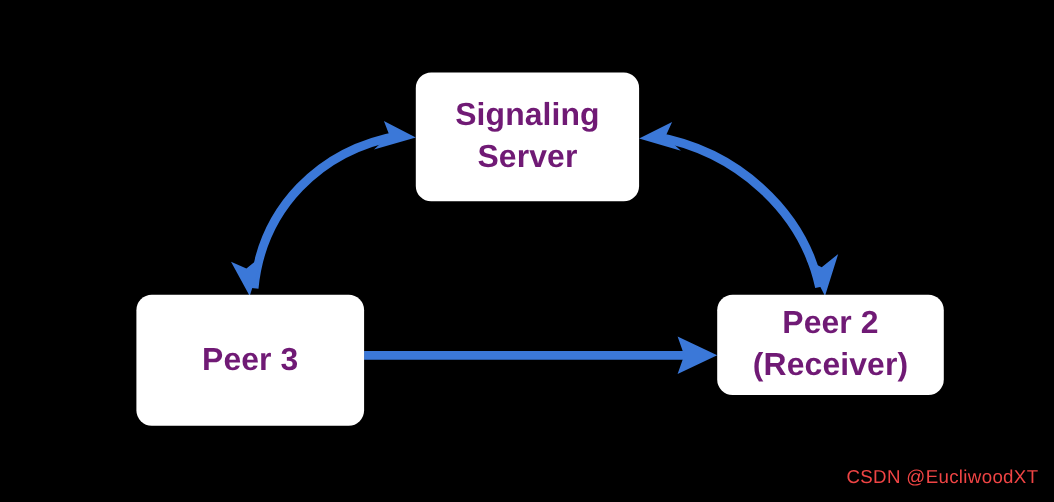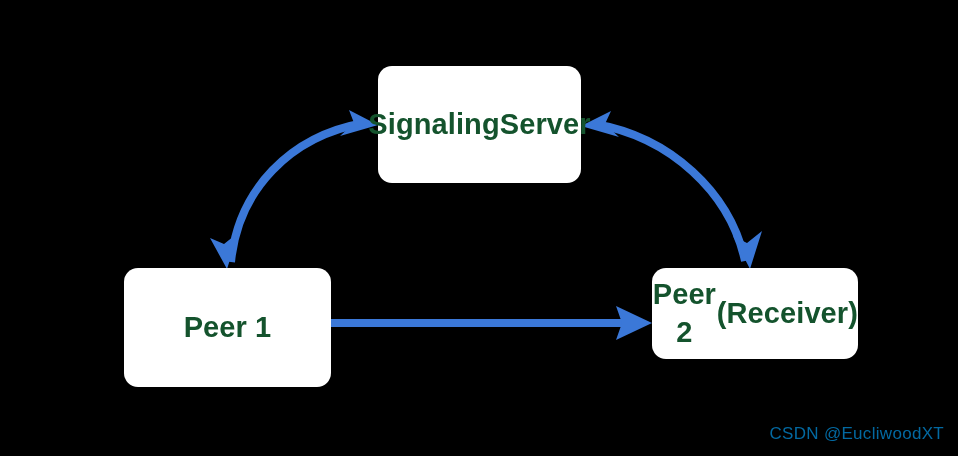--- a/index.html
+++ b/index.html
@@ -13,23 +13,24 @@
     height: 456px;
     background: #000000;
     overflow: hidden;
     font-family: "Liberation Sans", sans-serif;
   }
   .node {
     position: absolute;
     background: #ffffff;
     border-radius: 14px;
     display: flex;
+    flex-direction: column;
     align-items: center;
     justify-content: center;
-    color: #14532d;
+    color: #701a75;
     font-weight: bold;
     font-size: 29px;
     line-height: 1.28;
     letter-spacing: 0.1px;
     text-align: center;
     box-sizing: border-box;
   }
   .node .line2 { display: block; }
 
   #node-signaling-server {
@@ -57,21 +58,21 @@
     top: 0;
     width: 958px;
     height: 456px;
     pointer-events: none;
   }
 
   #watermark {
     position: absolute;
     right: 14px;
     bottom: 12px;
-    color: #0369a1;
+    color: #ef4444;
     font-size: 17px;
     font-weight: normal;
     letter-spacing: 0.3px;
     white-space: nowrap;
   }
 </style>
 </head>
 <body>
 
 <div id="canvas">
@@ -99,21 +100,21 @@
       <polygon points="652,323 616,306 622,323 616,340" fill="#3b78d8"></polygon>
     </g>
   </svg>
 
   <div class="node" id="node-signaling-server">
     <span class="line1">Signaling</span>
     <span class="line2">Server</span>
   </div>
 
   <div class="node" id="node-peer-1">
-    <span class="line1">Peer 1</span>
+    <span class="line1">Peer 3</span>
   </div>
 
   <div class="node" id="node-peer-2">
     <span class="line1">Peer 2</span>
     <span class="line2">(Receiver)</span>
   </div>
 
   <div id="watermark">CSDN @EucliwoodXT</div>
 
 </div>

